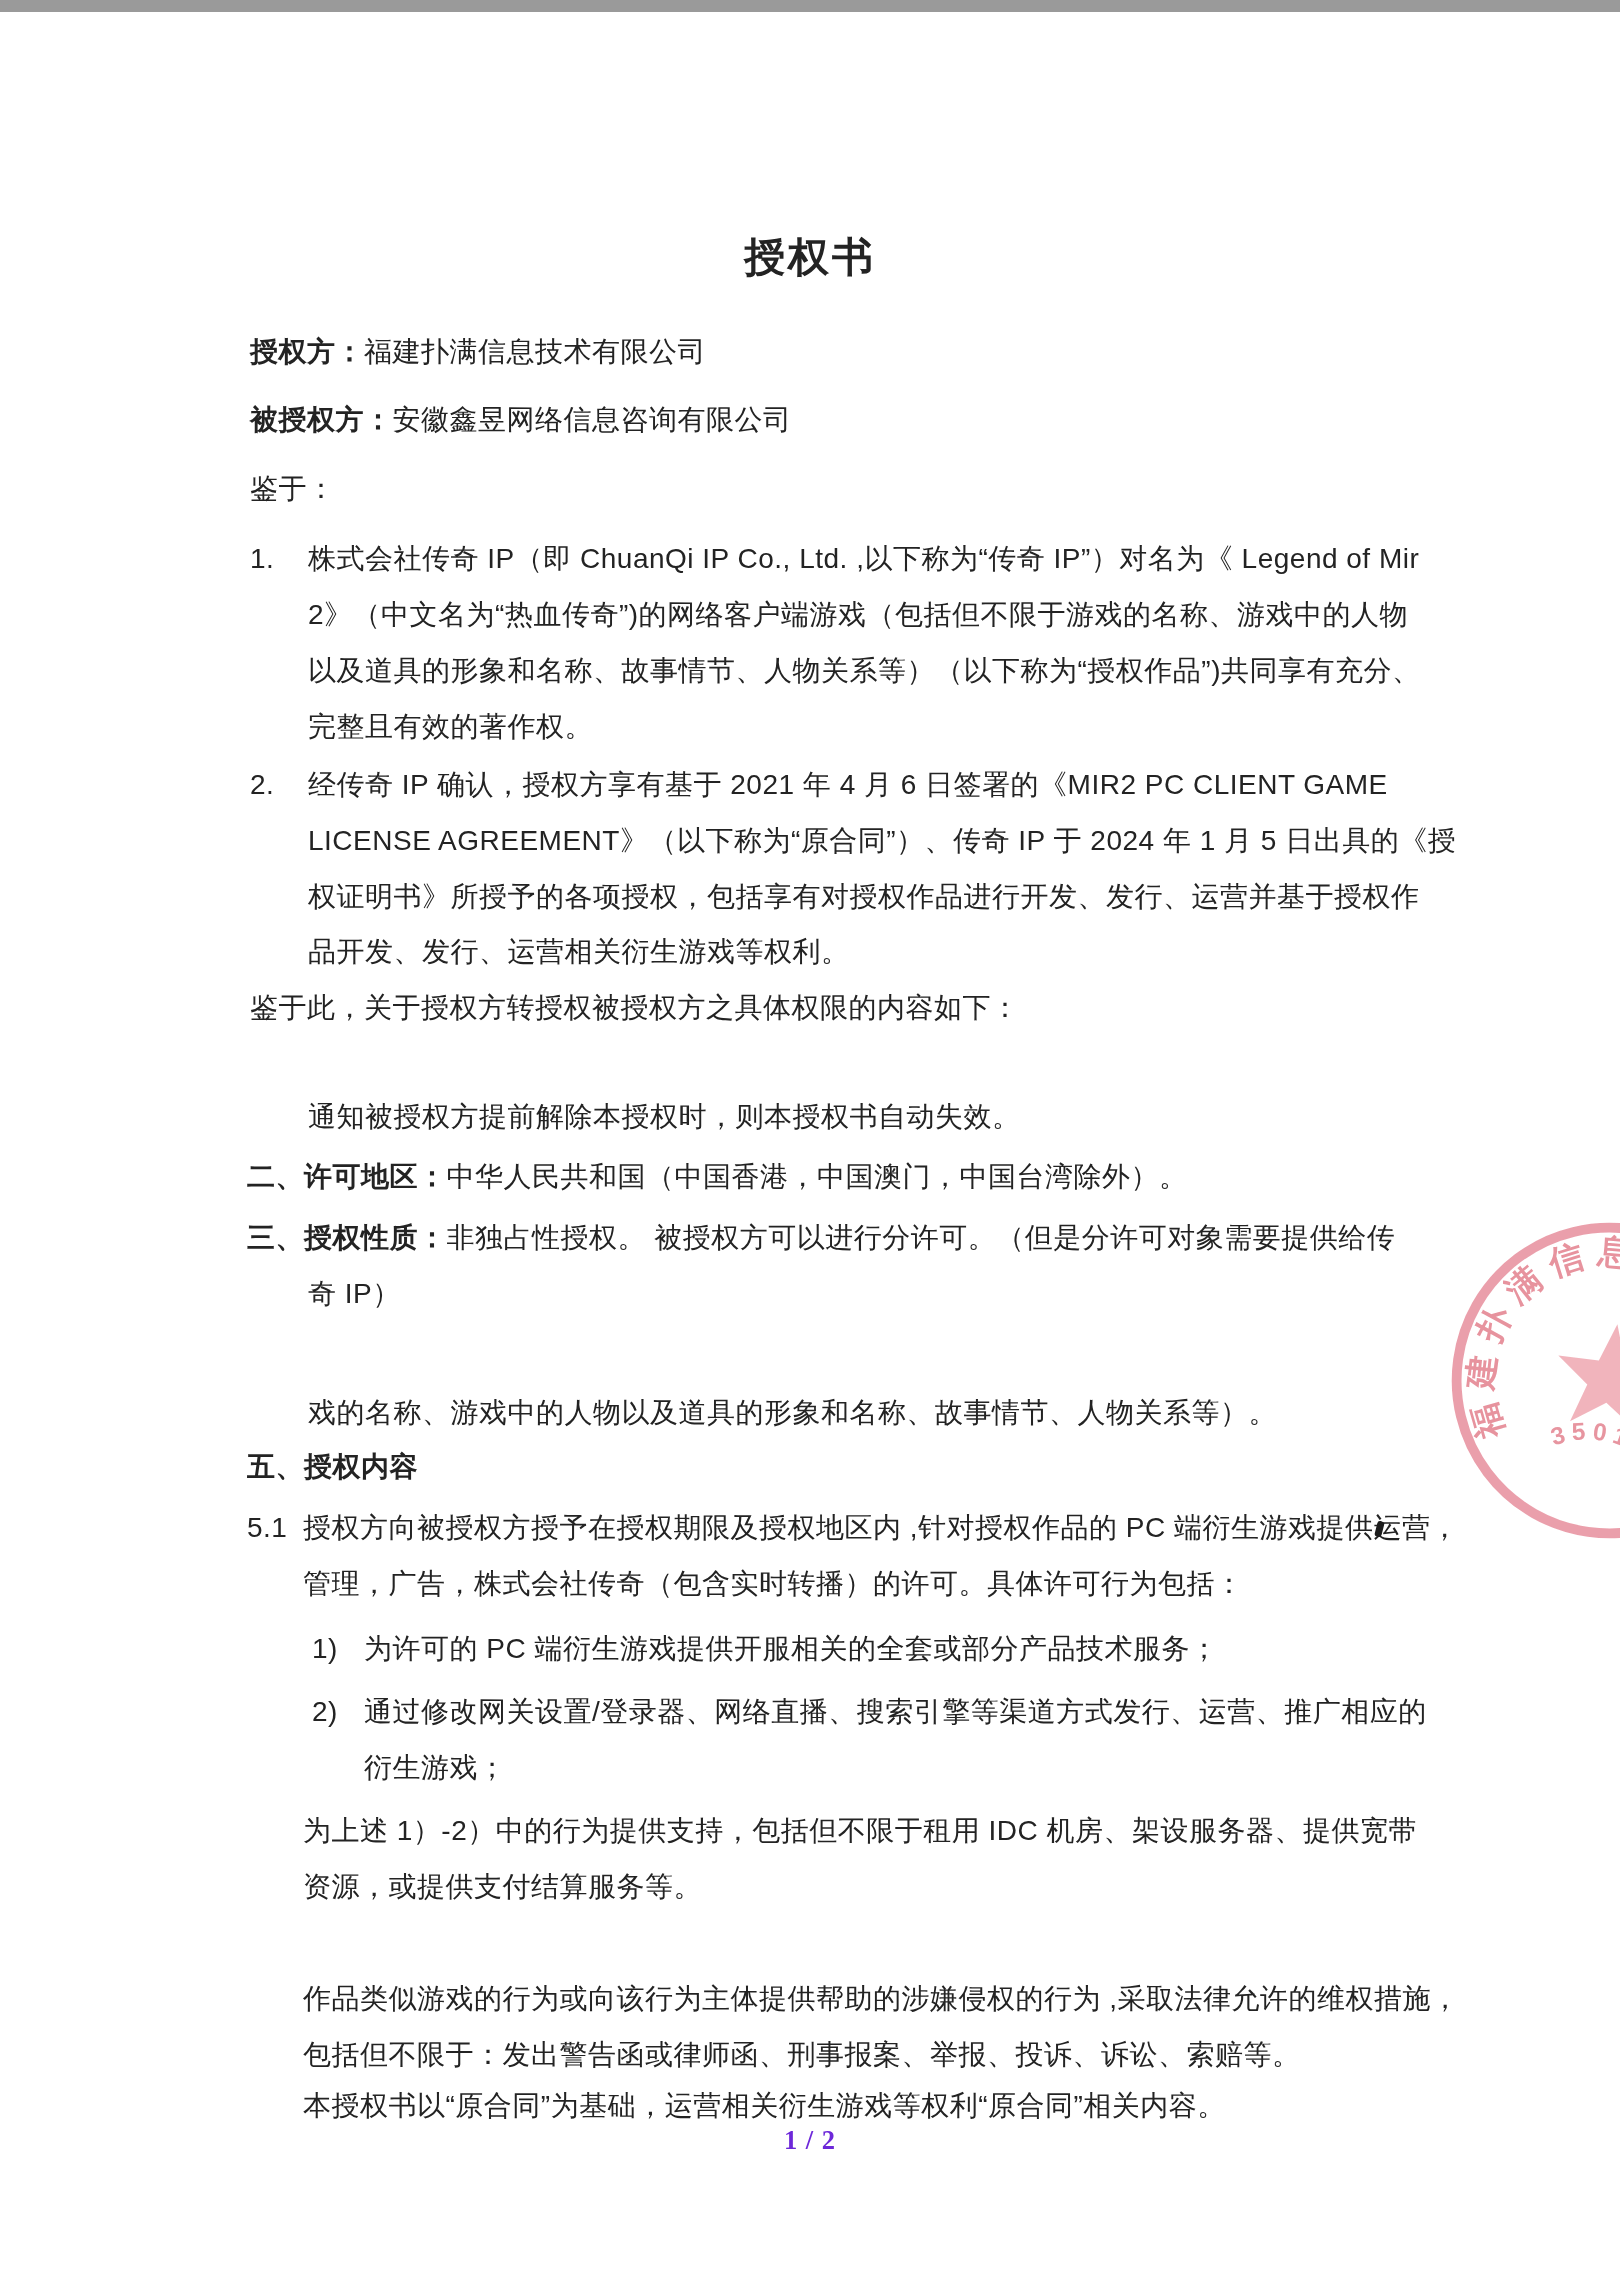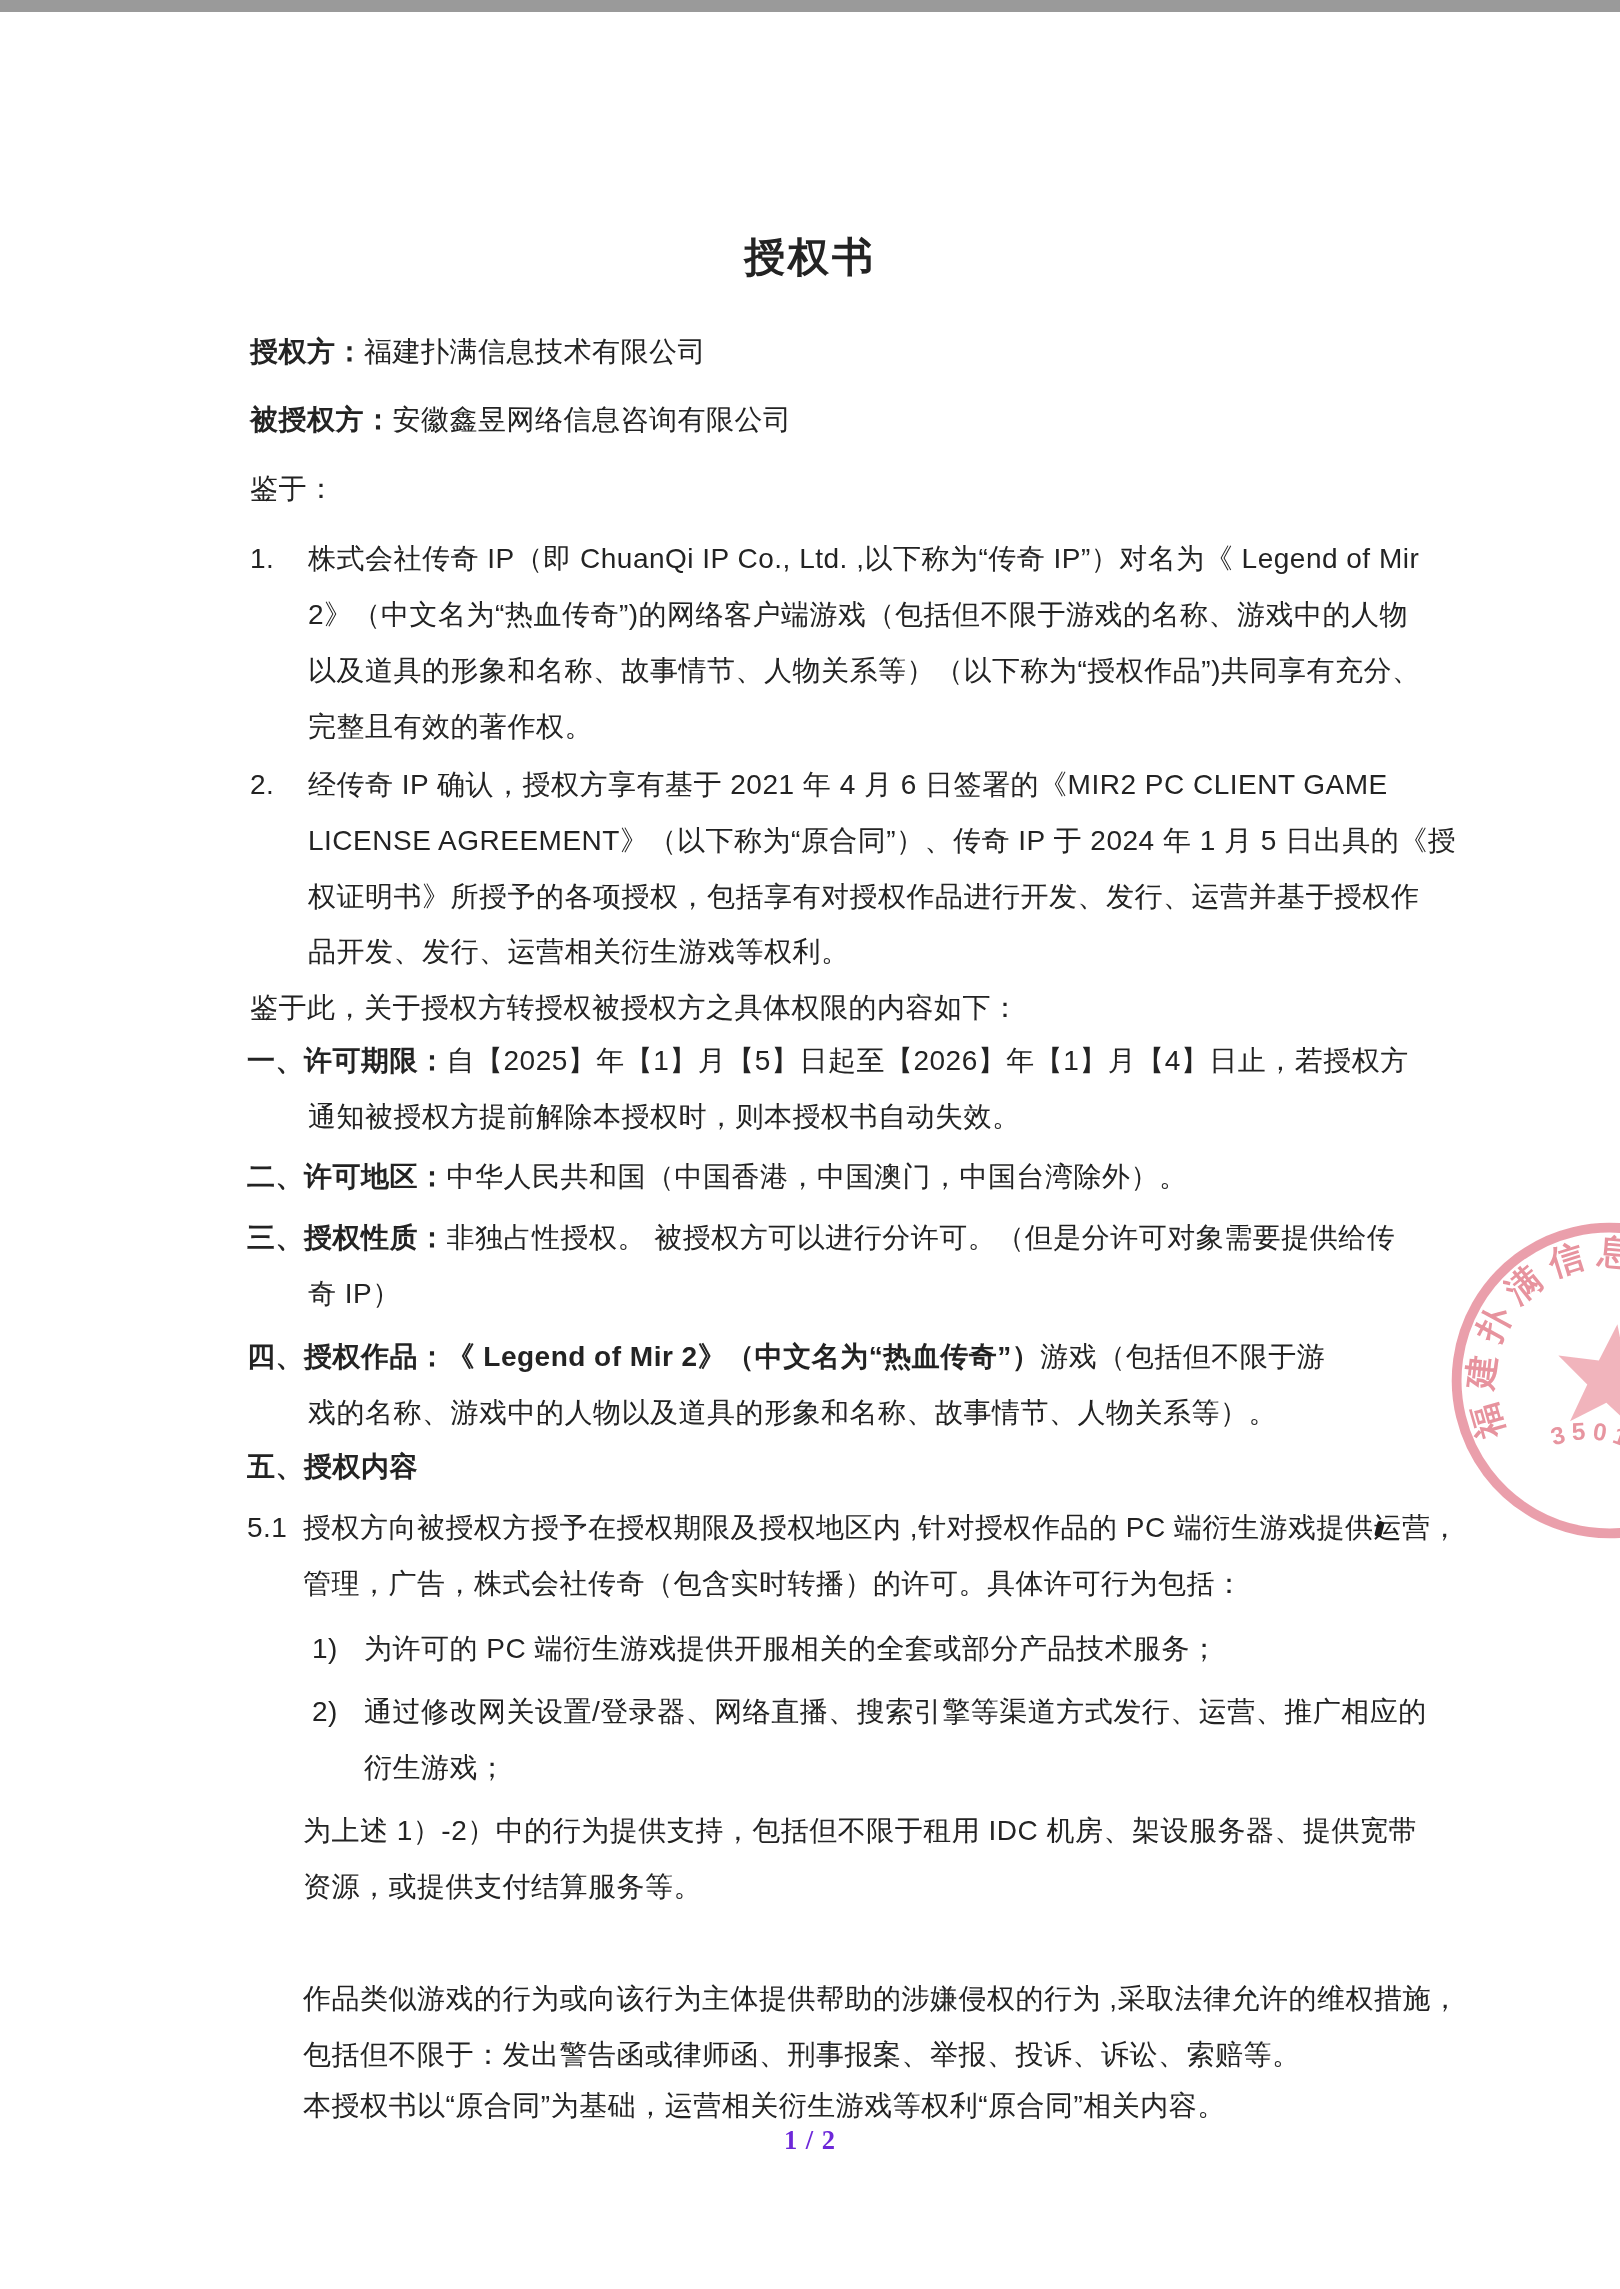--- a/index.html
+++ b/index.html
@@ -72,37 +72,31 @@
 
   <div class="line" style="left:250px;top:749px;">
     <span class="num">2.</span><span>经传奇 IP 确认，授权方享有基于 2021 年 4 月 6 日签署的《MIR2 PC CLIENT GAME</span>
   </div>
   <div class="line" style="left:308px;top:805px;">LICENSE AGREEMENT》（以下称为“原合同”）、传奇 IP 于 2024 年 1 月 5 日出具的《授</div>
   <div class="line" style="left:308px;top:861px;">权证明书》所授予的各项授权，包括享有对授权作品进行开发、发行、运营并基于授权作</div>
   <div class="line" style="left:308px;top:916px;">品开发、发行、运营相关衍生游戏等权利。</div>
 
   <div class="line" style="left:250px;top:972px;">鉴于此，关于授权方转授权被授权方之具体权限的内容如下：</div>
 
-  <div class="line" style="left:247px;top:1025px;">
-    <span class="b">一、</span><span class="b">许可期限：</span><span>自【2025】年【1】月【5】日起至【2026】年【1】月【4】日止，若授权方</span>
-  </div>
   <div class="line" style="left:308px;top:1081px;">通知被授权方提前解除本授权时，则本授权书自动失效。</div>
 
   <div class="line" style="left:247px;top:1141px;">
     <span class="b">二、</span><span class="b">许可地区：</span><span>中华人民共和国（中国香港，中国澳门，中国台湾除外）。</span>
   </div>
 
   <div class="line" style="left:247px;top:1202px;">
     <span class="b">三、</span><span class="b">授权性质：</span><span>非独占性授权。 被授权方可以进行分许可。（但是分许可对象需要提供给传</span>
   </div>
   <div class="line" style="left:308px;top:1258px;">奇 IP）</div>
 
-  <div class="line" style="left:247px;top:1321px;">
-    <span class="b">四、</span><span class="b">授权作品：</span><span class="b">《 Legend of Mir 2》（中文名为“热血传奇”）</span><span>游戏（包括但不限于游</span>
-  </div>
   <div class="line" style="left:308px;top:1377px;">戏的名称、游戏中的人物以及道具的形象和名称、故事情节、人物关系等）。</div>
 
   <div class="line" style="left:247px;top:1431px;">
     <span class="b">五、</span><span class="b">授权内容</span>
   </div>
 
   <div class="line" style="left:247px;top:1492px;">
     <span class="num5">5.1</span><span>授权方向被授权方授予在授权期限及授权地区内 ,针对授权作品的 PC 端衍生游戏提供运营，</span>
   </div>
   <div class="line" style="left:303px;top:1548px;">管理，广告，株式会社传奇（包含实时转播）的许可。具体许可行为包括：</div>

